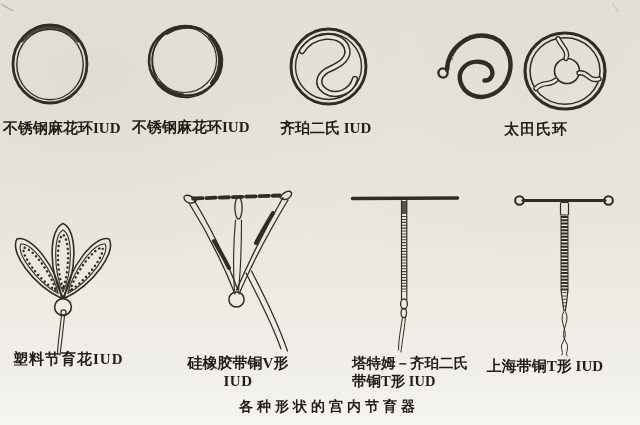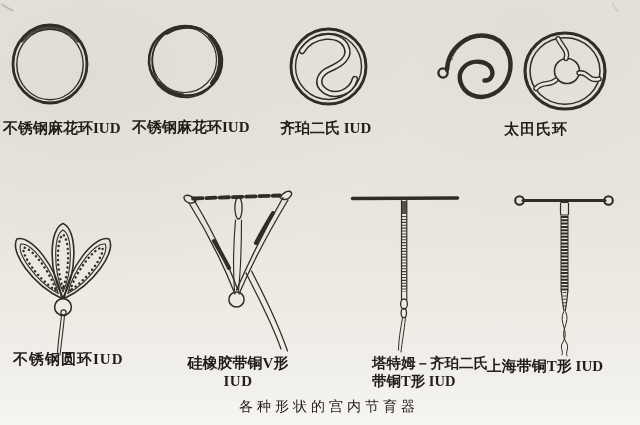--- a/index.html
+++ b/index.html
@@ -24,26 +24,26 @@
   svg{position:absolute;overflow:visible;}
   svg *{vector-effect:non-scaling-stroke;}
   .stroke{fill:none;stroke:var(--ink);stroke-linecap:round;stroke-linejoin:round;}
   .paper{fill:none;stroke:var(--background);stroke-linecap:round;stroke-linejoin:round;}
   .lbl{
     position:absolute;color:var(--text);
     font-weight:700;font-size:15px;line-height:18px;white-space:nowrap;
   }
   .lbl .latin{letter-spacing:.5px;}
   .center{text-align:center;}
-  #b3l1,#b3l2{font-size:14.5px;margin-left:20px;}
+  #b3l1,#b3l2{font-size:14.5px;}
   #b4l1{font-size:15px;}
   #b4l2{font-size:13.5px;letter-spacing:.2px;}
   .caption{
     position:absolute;left:0;top:398px;width:640px;text-align:center;
-    color:var(--text);font-weight:400;font-size:14px;letter-spacing:4px;
+    color:var(--text);font-weight:700;font-size:14px;letter-spacing:4px;
     padding-left:18px;box-sizing:border-box;
   }
 </style>
 </head>
 <body>
 
 <div class="page">
 
   <svg style="left:0;top:0" width="640" height="425" viewBox="0 0 640 425">
     <path d="M 1,4 L 13,11" stroke="#bdb7ac" stroke-width="1.6" fill="none"></path>
@@ -156,21 +156,21 @@
     <line x1="68.5" y1="100" x2="68.5" y2="117" stroke="#322c26" stroke-width="4" stroke-dasharray="1 2.4" opacity=".85"></line>
     <path class="stroke" d="M 67.5,120 C 62,131 74,139 67,150 C 63,156 68,159 66,163" stroke-width="1"></path>
     <path class="stroke" d="M 69.8,120 C 75,131 62.5,139 70,150 C 74,156 69,160 71,164" stroke-width="1"></path>
   </svg>
 
   <div class="lbl" style="left:3px;top:119px">不锈钢麻花环IUD</div>
   <div class="lbl" style="left:132px;top:118px">不锈钢麻花环IUD</div>
   <div class="lbl" style="left:280px;top:119px">齐珀二氏 IUD</div>
   <div class="lbl" style="left:504px;top:120px;letter-spacing:1px">太田氏环</div>
 
-  <div class="lbl" style="left:13px;top:350px;letter-spacing:1px">不锈钢圆环IUD</div>
+  <div class="lbl" style="left:13px;top:350px;letter-spacing:1px">塑料节育花IUD</div>
 
   <div class="lbl center" style="left:168px;top:354px;width:140px">
     <div>硅橡胶带铜V形</div>
     <div class="latin">IUD</div>
   </div>
 
   <div class="lbl" style="left:352px;top:354px">
     <div id="b3l1">塔特姆－齐珀二氏</div>
     <div id="b3l2">带铜T形 IUD</div>
   </div>

